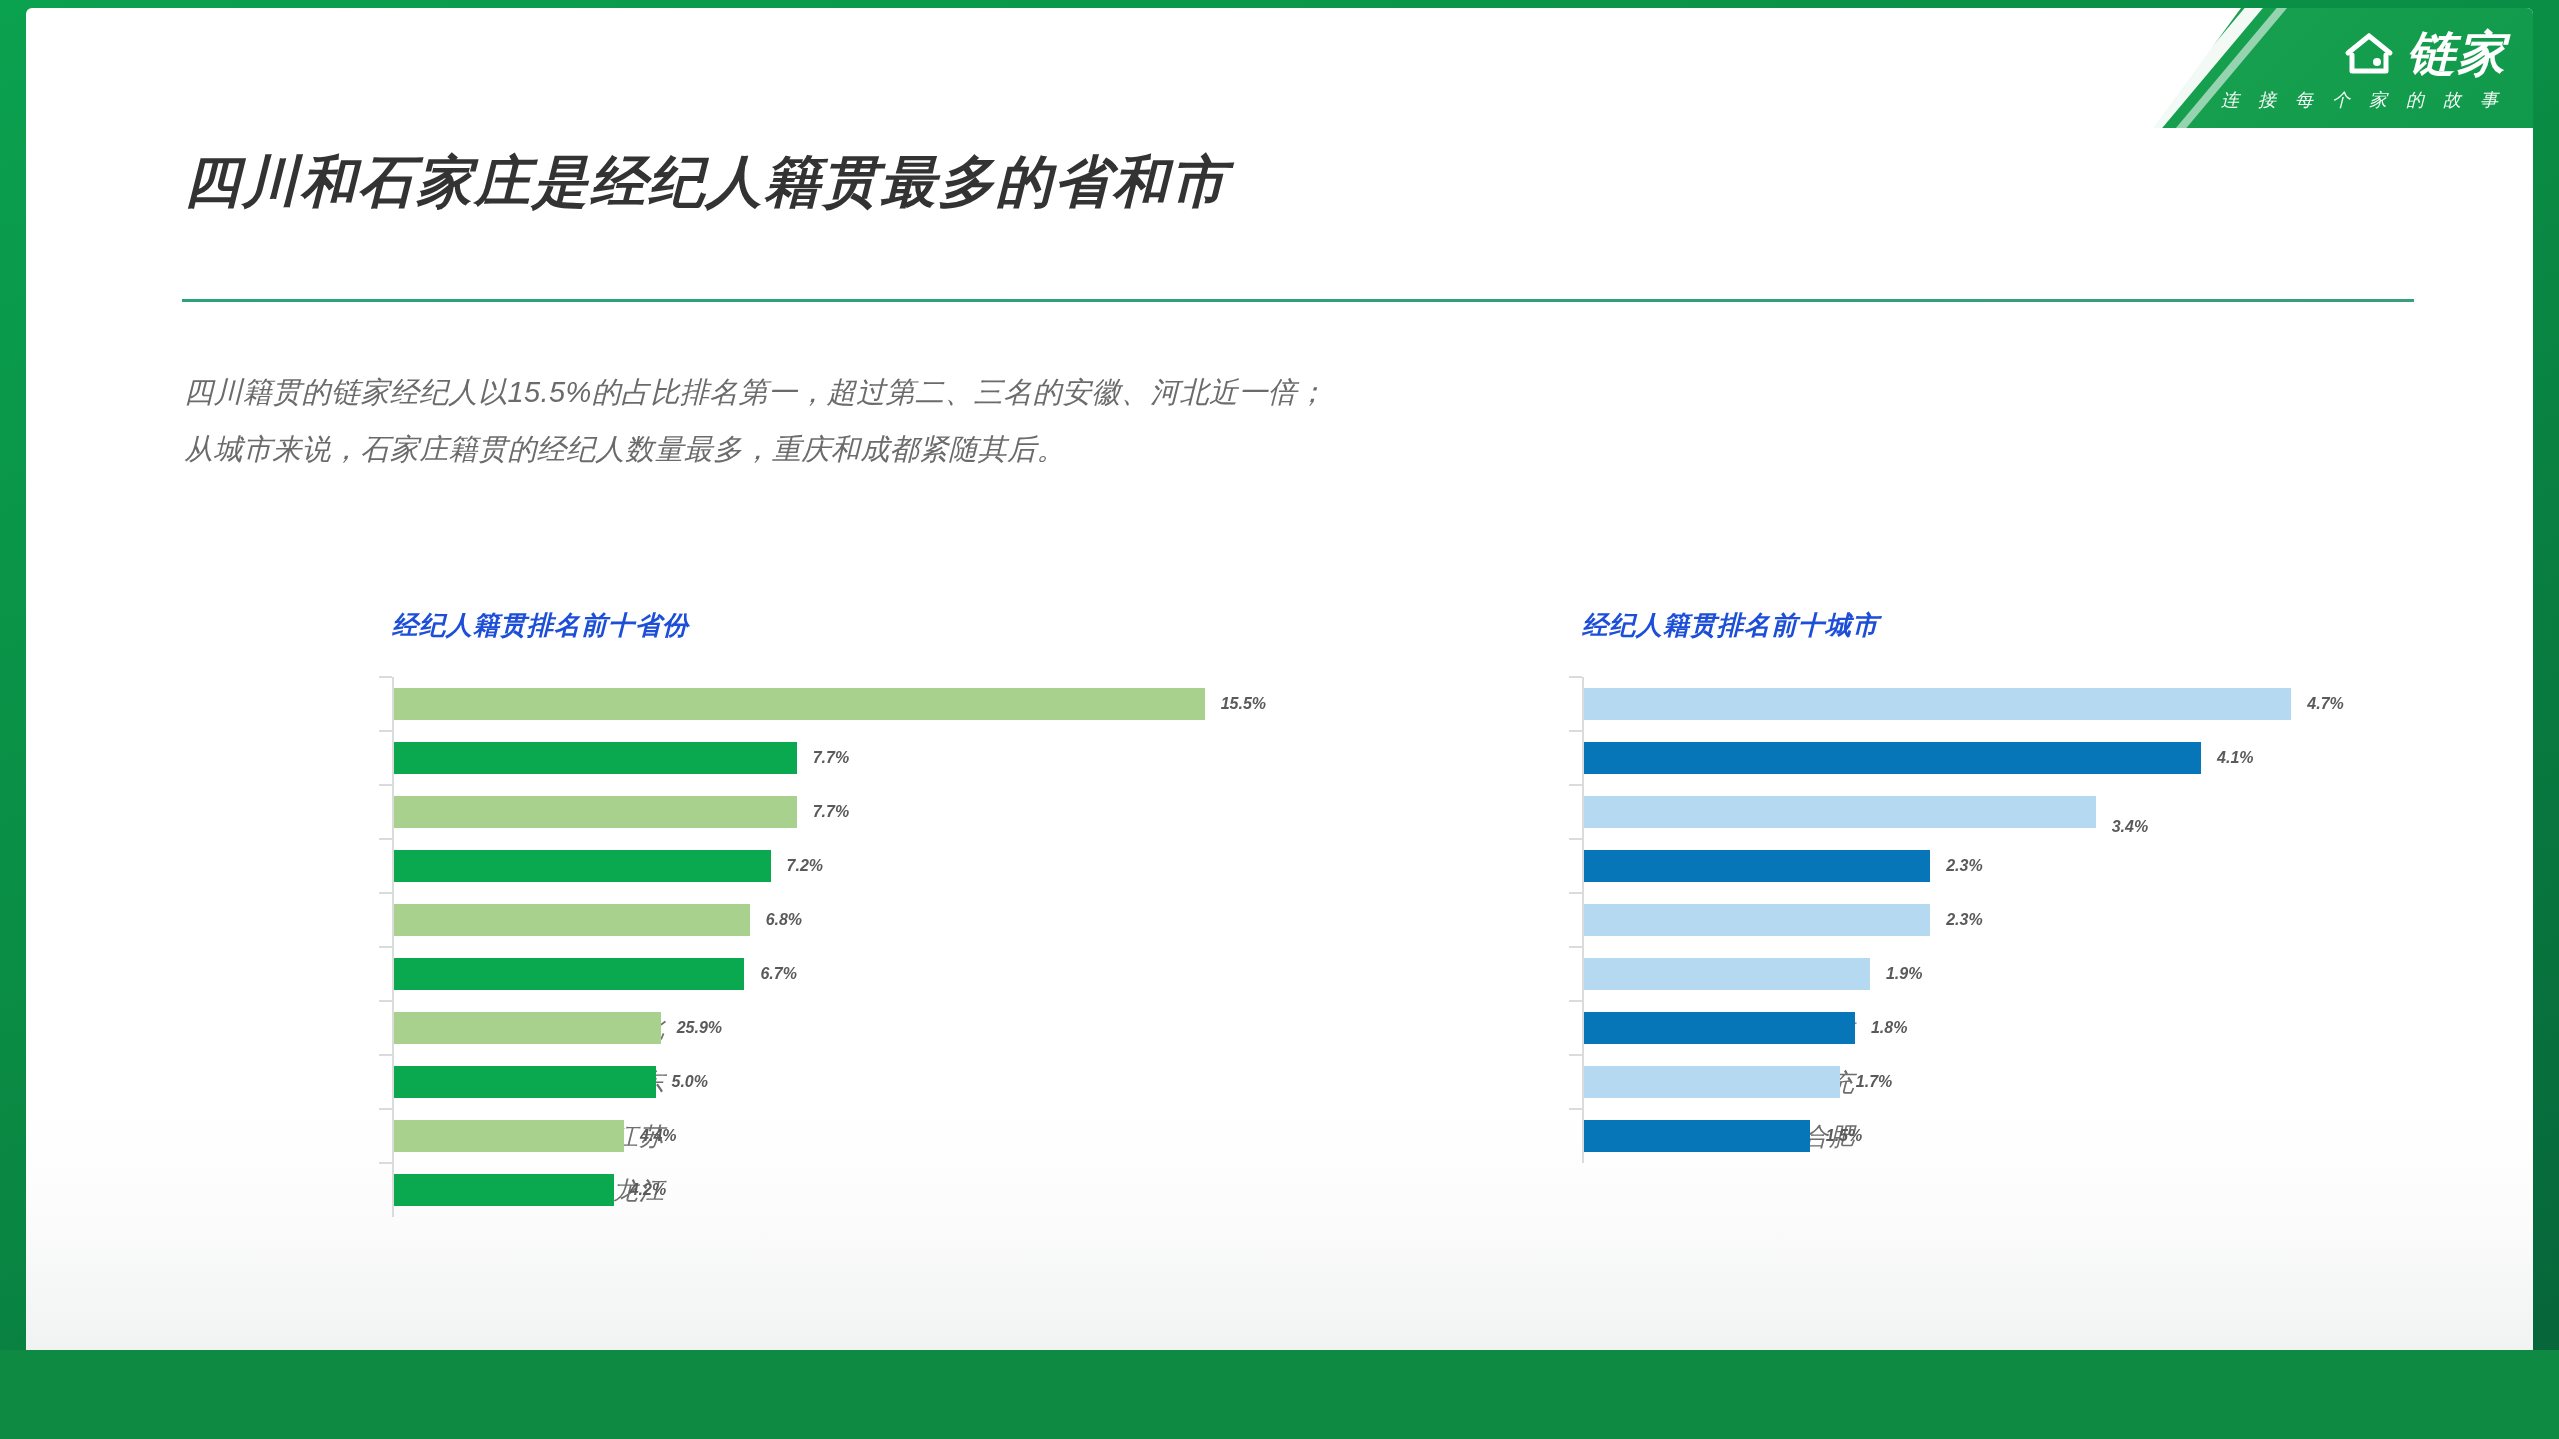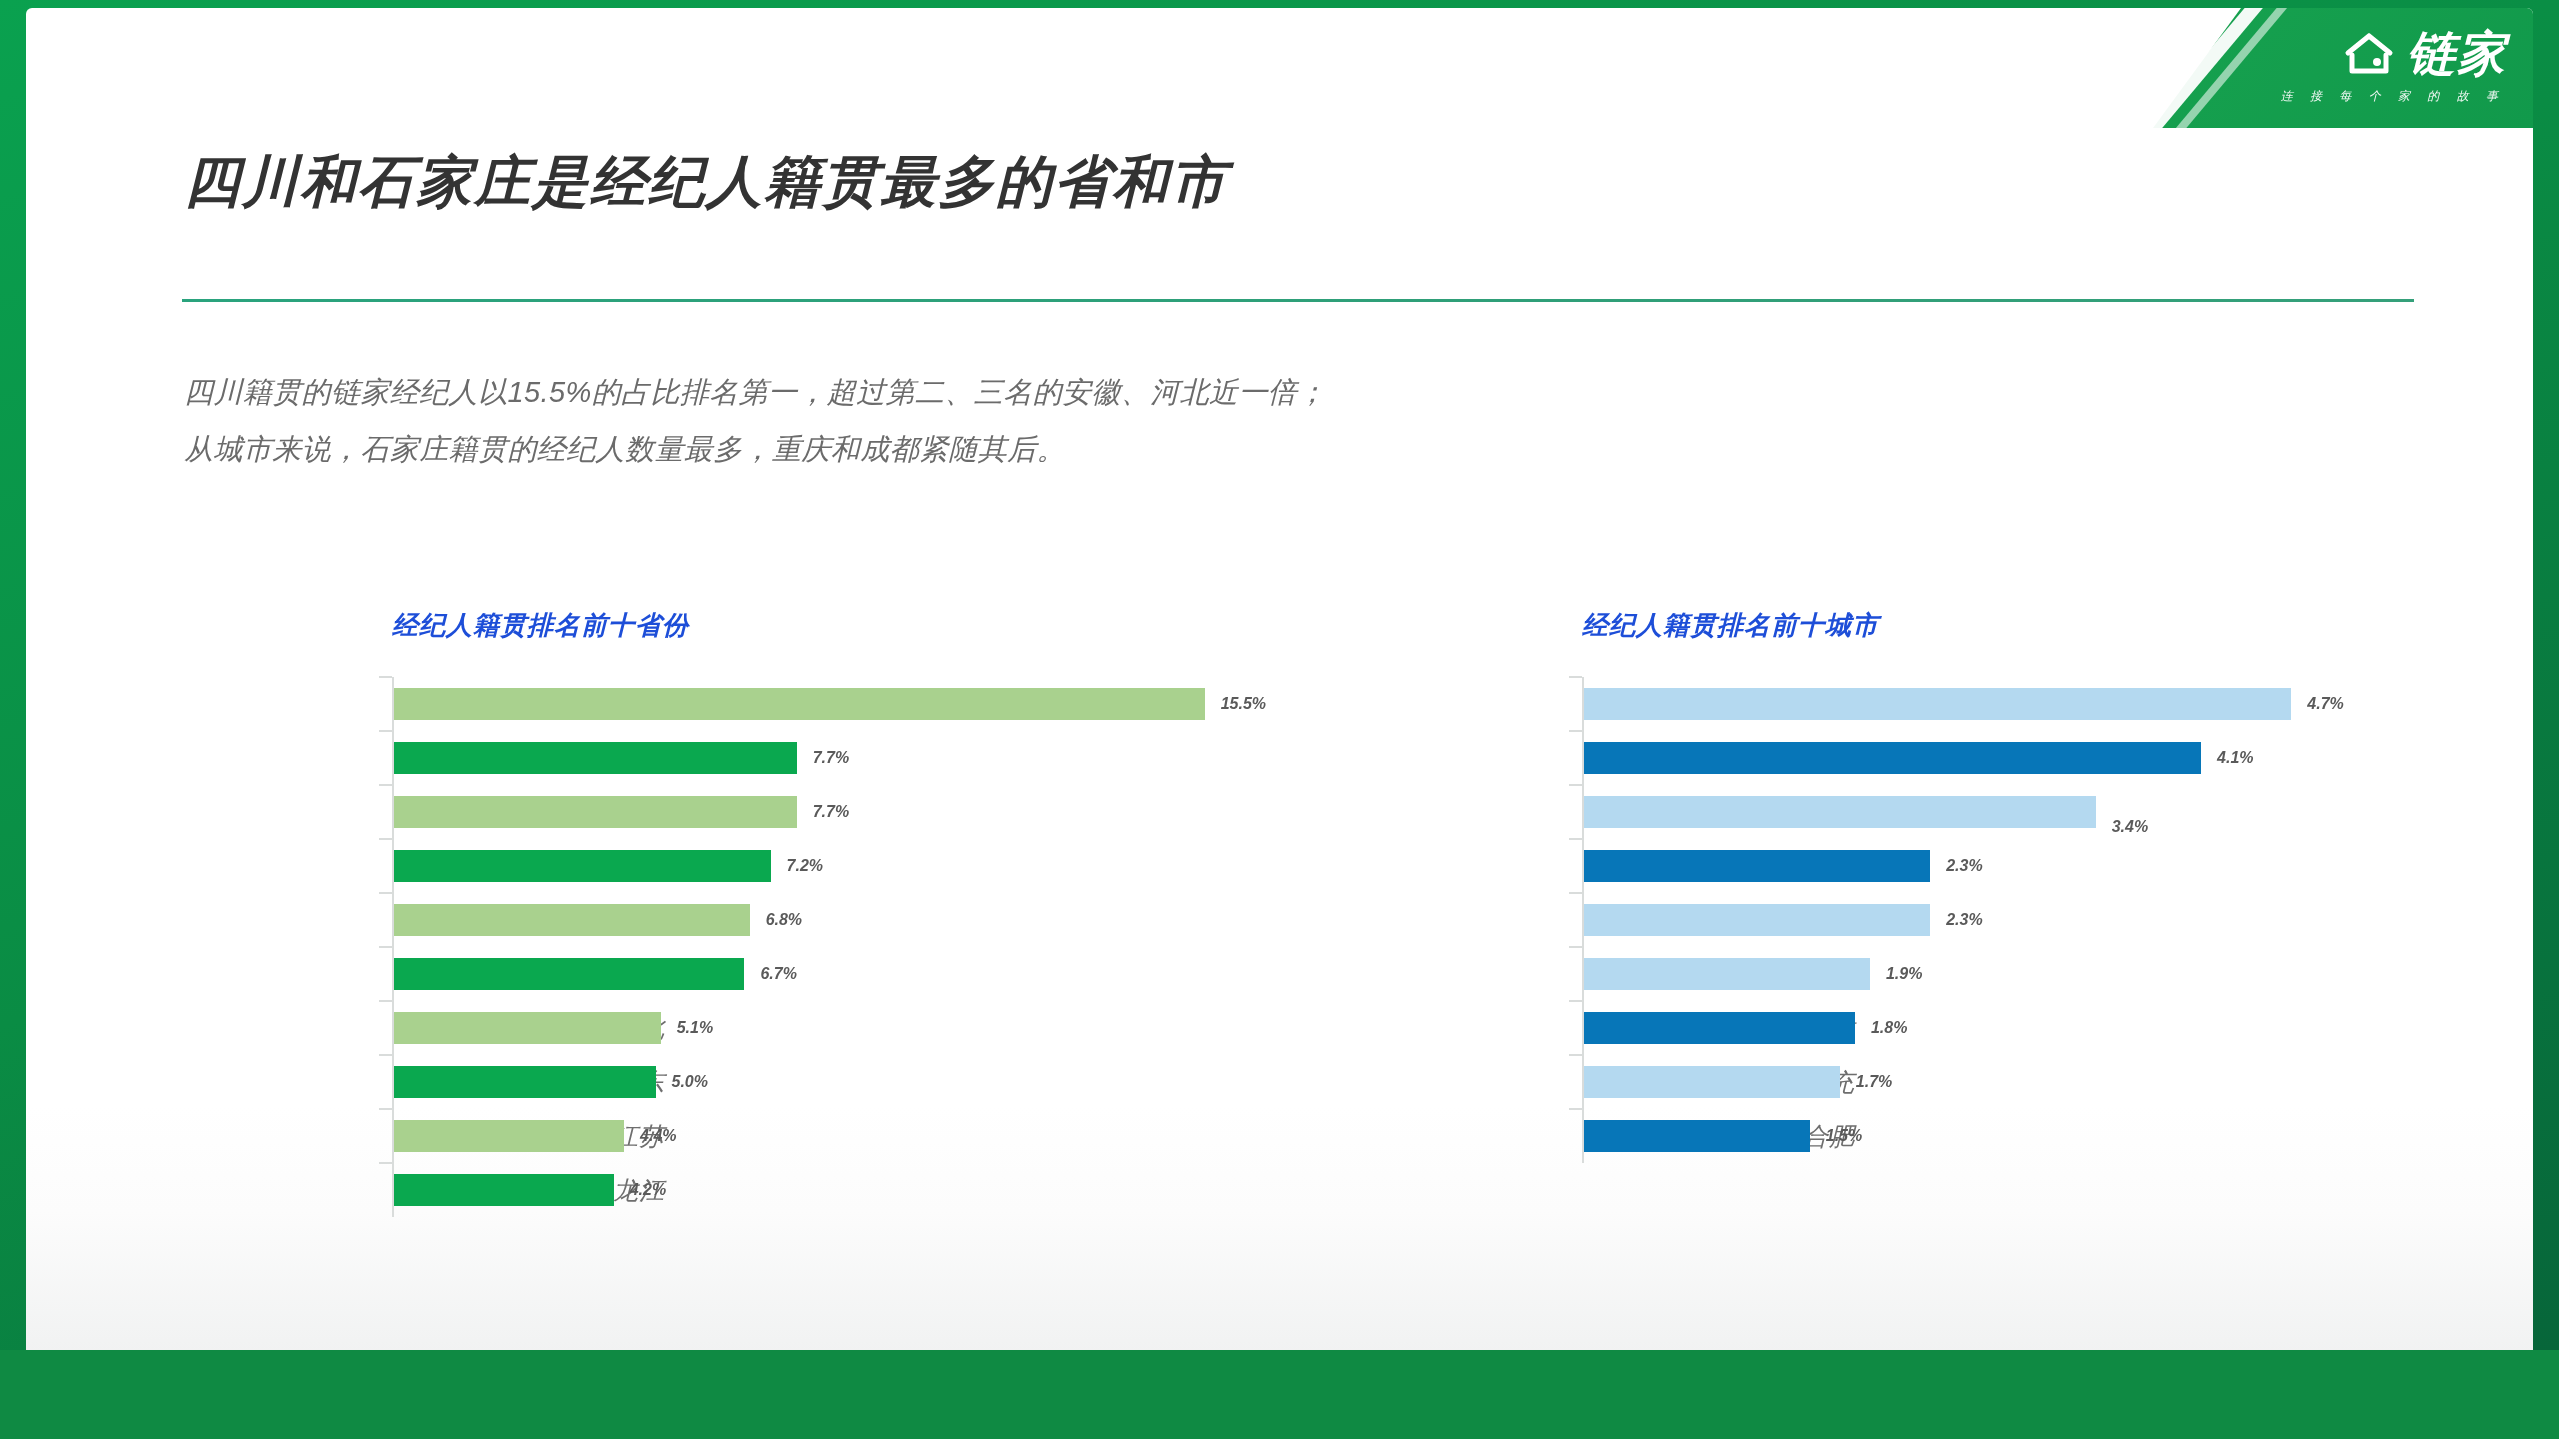--- a/index.html
+++ b/index.html
@@ -90,21 +90,21 @@
   .house-icon { display:block; }
   .logo-word {
     color: #ffffff;
     font-size: 48px;
     font-weight: 700;
     letter-spacing: 2px;
     line-height: 1;
   }
   .logo-tagline {
     color: #ffffff;
-    font-size: 12px;
+    font-size: 18px;
     letter-spacing: 7px;
     margin-top: 10px;
     margin-right: 2px;
     opacity: 0.95;
   }
 
   
   .headline {
     position: absolute;
     left: 158px;
@@ -301,21 +301,21 @@
             <div class="row">
               <div class="tick"></div>
               <div class="cat-label">辽宁</div>
               <div class="bar" style="width: 350.41px; background: rgb(10, 168, 79);"></div>
               <div class="bar-value" style="left: 368.41px;">6.7%</div>
             </div>
             <div class="row">
               <div class="tick"></div>
               <div class="cat-label">湖北</div>
               <div class="bar" style="width: 266.73px; background: rgb(169, 209, 142);"></div>
-              <div class="bar-value" style="left: 284.73px;">5.1%</div>
+              <div class="bar-value" style="left: 284.73px;">25.9%</div>
             </div>
             <div class="row">
               <div class="tick"></div>
               <div class="cat-label">广东</div>
               <div class="bar" style="width: 261.5px; background: rgb(10, 168, 79);"></div>
               <div class="bar-value" style="left: 279.5px;">5.0%</div>
             </div>
             <div class="row">
               <div class="tick"></div>
               <div class="cat-label">江苏</div>

